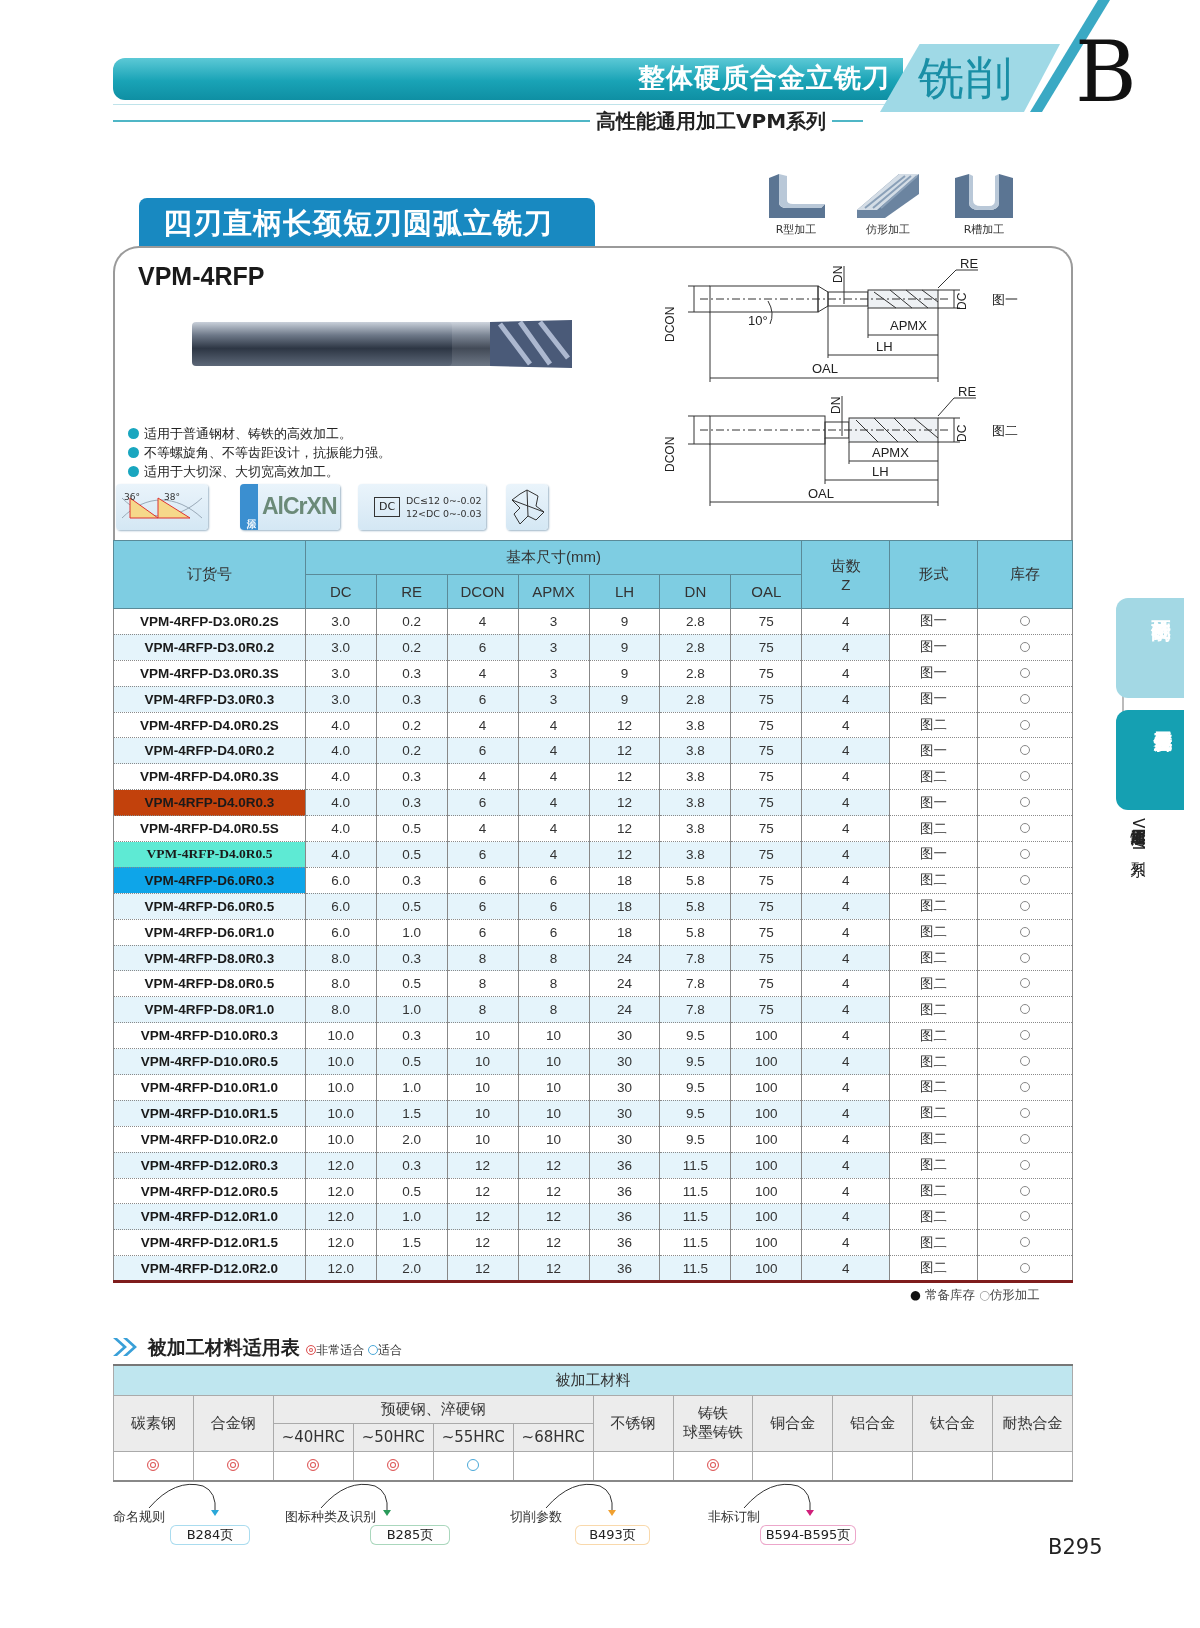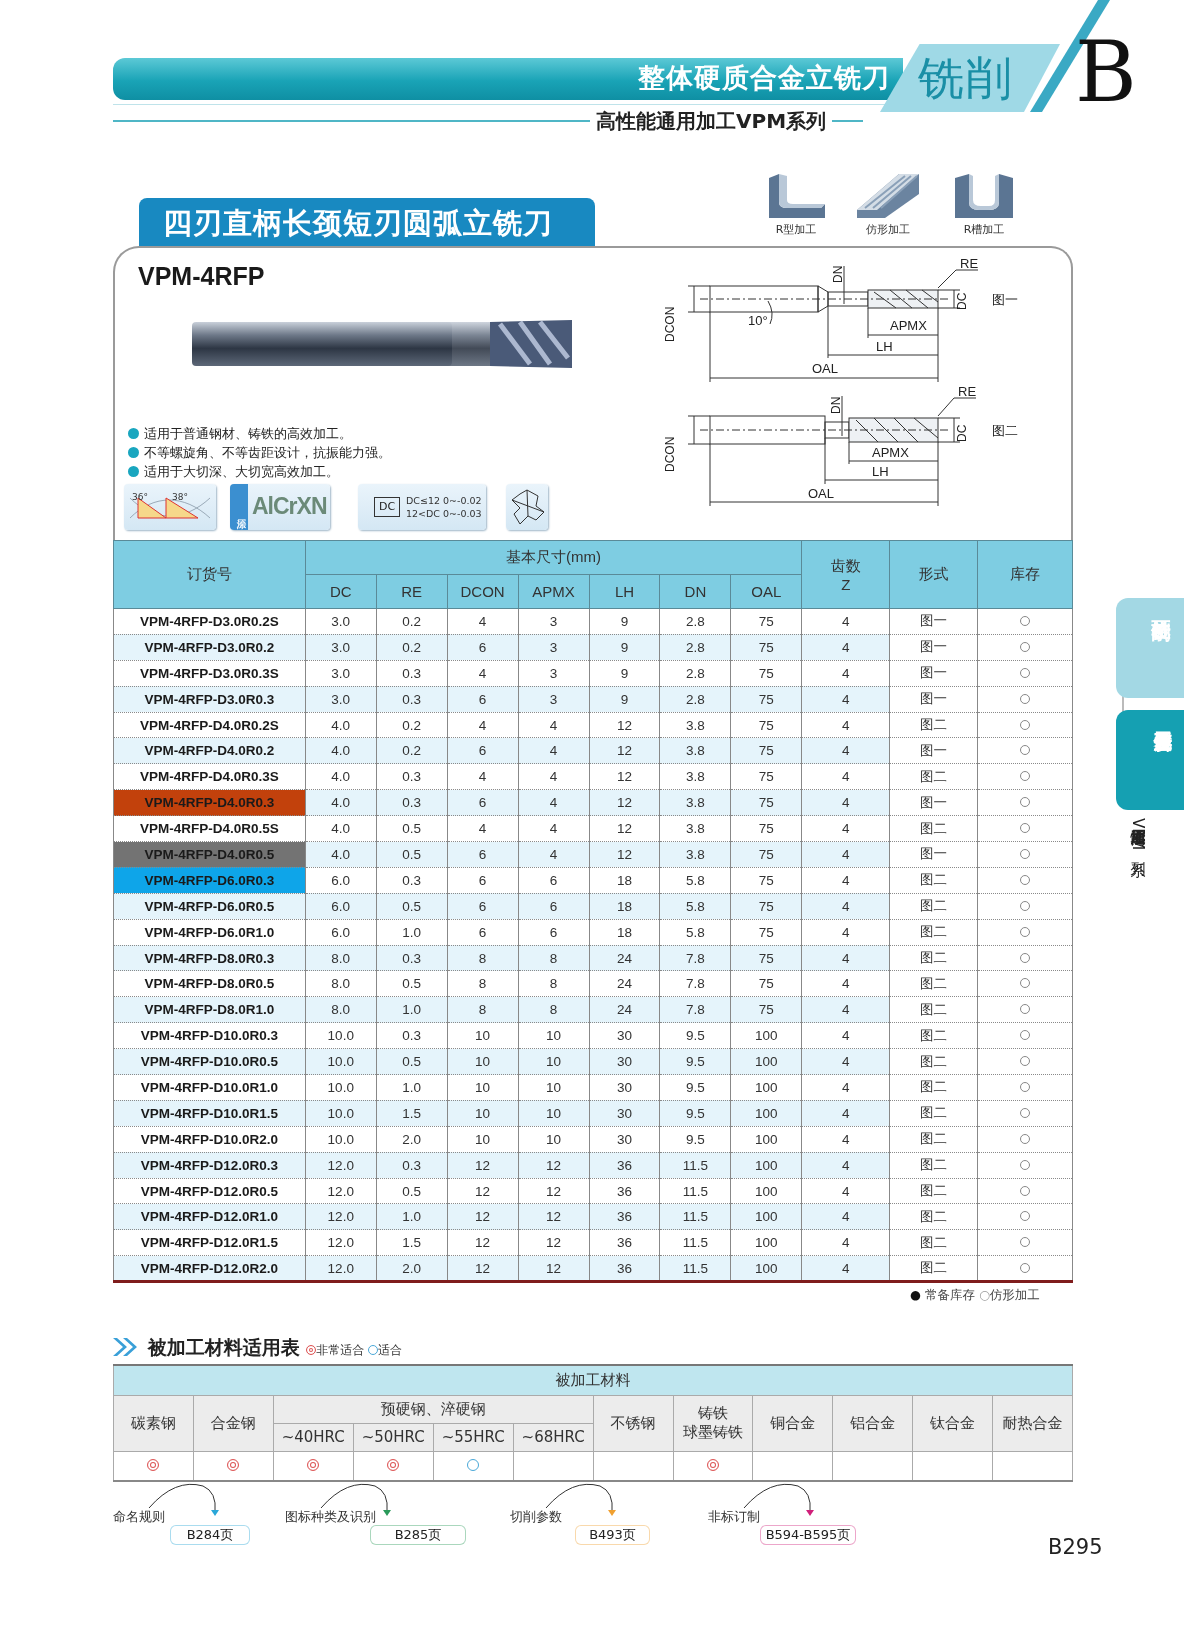--- a/index.html
+++ b/index.html
@@ -130,30 +130,30 @@
   <polygon points="300,4 382,2 382,50 300,48" fill="#4a5a78"></polygon>
   <path d="M310 6 L340 46 M330 4 L360 46 M350 4 L378 40" stroke="#c5d0e6" stroke-width="5" opacity="0.8"></path>
 </svg>
 
 <ul class="abs bullets">
   <li>适用于普通钢材、铸铁的高效加工。</li>
   <li>不等螺旋角、不等齿距设计，抗振能力强。</li>
   <li>适用于大切深、大切宽高效加工。</li>
 </ul>
 
-<div class="abs badge" style="left:124px;width:92px">
+<div class="abs badge" style="left:116px;width:92px">
   <svg width="92" height="46" viewBox="0 0 92 46">
     <path d="M6 34 C30 10 60 10 86 34 M6 14 C30 38 60 38 86 14" stroke="#9aaab8" fill="none"></path>
     <polygon points="14,14 42,34 14,34" fill="#f6d88a" stroke="#d33" stroke-width="1"></polygon>
     <polygon points="42,14 74,34 42,34" fill="#f6d88a" stroke="#d33" stroke-width="1"></polygon>
     <text x="8" y="16" font-size="9" fill="#333">36°</text>
     <text x="48" y="16" font-size="9" fill="#333">38°</text>
   </svg>
 </div>
-<div class="abs badge" style="left:230px;width:100px">
+<div class="abs badge" style="left:240px;width:100px">
   <div style="position:absolute;left:0;top:0;width:18px;height:46px;background:#3b8fd0;border-radius:4px 0 0 4px;color:#fff;font-size:10px;writing-mode:vertical-rl;text-align:center;padding-top:8px">涂层</div>
   <div style="position:absolute;left:22px;top:9px;font-size:23px;font-weight:bold;color:#6b8a78;font-family:'Liberation Sans',sans-serif;letter-spacing:-1px">AlCrXN</div>
 </div>
 <div class="abs badge" style="left:358px;width:128px">
   <div style="position:absolute;left:16px;top:13px;width:26px;height:20px;border:1px solid #333;font-size:11px;text-align:center;line-height:18px">DC</div>
   <div style="position:absolute;left:48px;top:10px;font-size:9.5px;line-height:13px;color:#333">
     <div>DC≤12  0~-0.02</div>
     <div>12&lt;DC  0~-0.03</div>
   </div>
 </div>
@@ -378,21 +378,21 @@
         <td>4</td>
         <td>4</td>
         <td>12</td>
         <td>3.8</td>
         <td>75</td>
         <td>4</td>
         <td class="fig" style="background: rgb(255, 255, 255);">图二</td>
         <td class="stk" style="background: rgb(255, 255, 255);"><span class="stock-dot"></span></td>
       </tr>
       <tr class="alt">
-        <td class="code" style="background: #737373;">VPM-4RFP-D4.0R0.5</td>
+        <td class="code" style="background: #5eead4; font-family: Liberation Serif, serif;">VPM-4RFP-D4.0R0.5</td>
         <td>4.0</td>
         <td>0.5</td>
         <td>6</td>
         <td>4</td>
         <td>12</td>
         <td>3.8</td>
         <td>75</td>
         <td>4</td>
         <td class="fig" style="background: rgb(255, 255, 255);">图一</td>
         <td class="stk" style="background: rgb(255, 255, 255);"><span class="stock-dot"></span></td>
@@ -670,21 +670,21 @@
     <svg class="abs" width="90" height="40" style="left: 145px; top: 1478px;">
       <path d="M4 30 Q30 0 58 8 Q72 14 70 34" stroke="#333" fill="none"></path>
       <polygon points="66,32 74,32 70,38" fill="#2aa7d8"></polygon>
     </svg>
     <div class="abs ref-box" style="left: 170px; width: 80px; border: 1.5px solid rgba(42, 167, 216, 0.4);">B284页</div>
     <div class="abs ref" style="left: 285px;">图标种类及识别</div>
     <svg class="abs" width="90" height="40" style="left: 317px; top: 1478px;">
       <path d="M4 30 Q30 0 58 8 Q72 14 70 34" stroke="#333" fill="none"></path>
       <polygon points="66,32 74,32 70,38" fill="#2a9a5a"></polygon>
     </svg>
-    <div class="abs ref-box" style="left: 370px; width: 96px; border: 1.5px solid rgba(42, 154, 90, 0.4);">B285页</div>
+    <div class="abs ref-box" style="left: 370px; width: 80px; border: 1.5px solid rgba(42, 154, 90, 0.4);">B285页</div>
     <div class="abs ref" style="left: 510px;">切削参数</div>
     <svg class="abs" width="90" height="40" style="left: 542px; top: 1478px;">
       <path d="M4 30 Q30 0 58 8 Q72 14 70 34" stroke="#333" fill="none"></path>
       <polygon points="66,32 74,32 70,38" fill="#f0a030"></polygon>
     </svg>
     <div class="abs ref-box" style="left: 575px; width: 75px; border: 1.5px solid rgba(240, 160, 48, 0.4);">B493页</div>
     <div class="abs ref" style="left: 708px;">非标订制</div>
     <svg class="abs" width="90" height="40" style="left: 740px; top: 1478px;">
       <path d="M4 30 Q30 0 58 8 Q72 14 70 34" stroke="#333" fill="none"></path>
       <polygon points="66,32 74,32 70,38" fill="#d0207a"></polygon>

